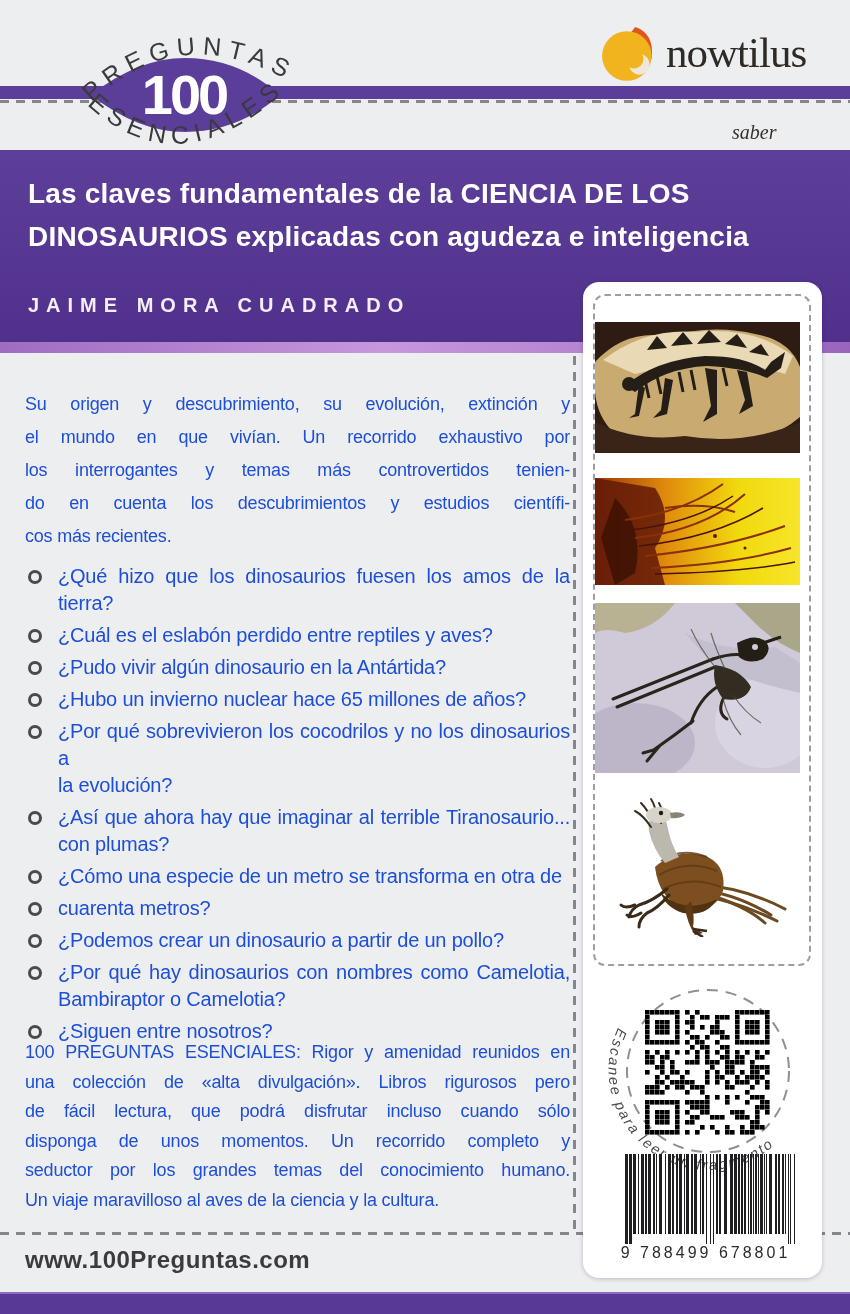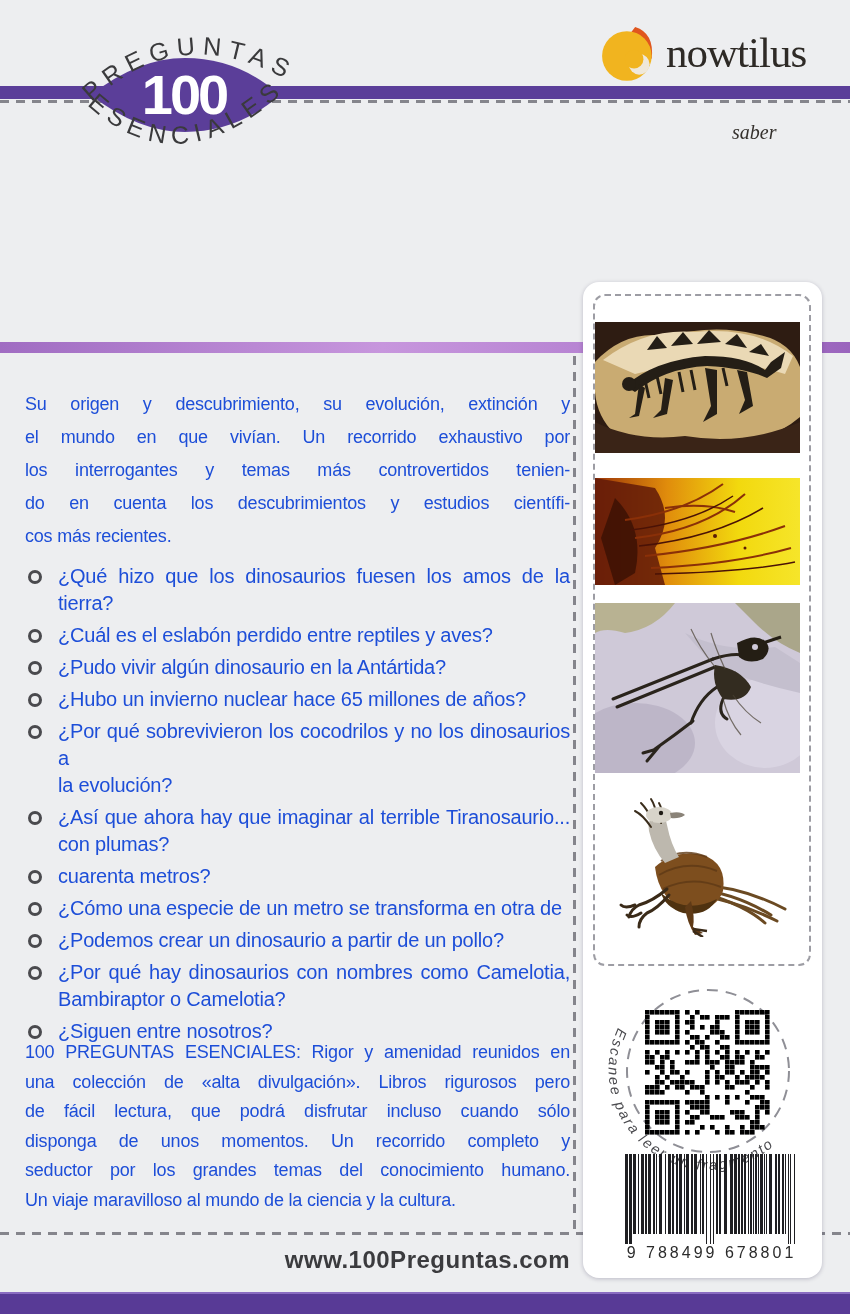--- a/index.html
+++ b/index.html
@@ -30,36 +30,36 @@
   
   .textcol{font-size:18px;letter-spacing:-.2px;color:#1d4ed8;}
   .jlines > div{text-align:justify;text-align-last:justify;}
   .jlines > div:last-child{text-align-last:left;}
   .intro{left:25px;top:388px;width:545px;line-height:33px;z-index:2;}
   .outro{left:25px;top:1038px;width:545px;line-height:29.5px;z-index:2;}
   .questions{left:25px;top:563px;width:545px;z-index:2;}
   .q-item{position:relative;padding-left:33px;margin-bottom:5px;font-size:20px;line-height:27px;}
   .q-bullet{position:absolute;left:3px;top:7px;width:8px;height:8px;border:3.5px solid #4a4a4e;
             border-radius:50%;background:transparent;}
-  .website{left:25px;top:1246px;width:545px;text-align:right;font-size:24px;font-weight:700;
+  .website{left:25px;top:1246px;width:545px;text-align:left;font-size:24px;font-weight:700;
            color:#3b3b3e;letter-spacing:.5px;z-index:2;}
 
   
   .dash-v{left:573px;top:356px;width:3px;height:878px;z-index:1;
           background:repeating-linear-gradient(180deg,#85858c 0 9px,transparent 9px 16px);}
   .dash-bottom{left:0;top:1232px;width:850px;}
 
   
   .card{left:583px;top:282px;width:239px;height:996px;background:#ffffff;border-radius:16px;
         box-shadow:0 1px 4px rgba(40,30,70,.25);z-index:3;}
   .card-dash{position:absolute;left:10px;top:12px;width:214px;height:668px;border:2px dashed #9d9da4;
              border-radius:12px;}
   .photo{position:absolute;left:12px;width:205px;}
   .qr-wrap{position:absolute;left:0;top:660px;width:239px;height:330px;}
-  .barcode-num{position:absolute;left:36px;top:962px;width:185px;text-align:center;font-size:16px;
+  .barcode-num{position:absolute;left:30px;top:962px;width:185px;text-align:center;font-size:16px;
                color:#2b2b2b;letter-spacing:3px;}
 
   
   .bottom-strip{left:0;top:1292px;width:850px;height:22px;background:#583a96;border-top:2px solid #8a6cc1;z-index:4;}
 </style>
 </head>
 <body>
 
 <div class="page">
 
@@ -85,20 +85,27 @@
     <svg width="62" height="62" viewBox="0 0 60 60" style="position:absolute;left:0;top:2px;">
       <path d="M34,3 Q53,9 50,34 Q44,20 28,11 Z" fill="#e0561e"></path>
       <circle cx="26" cy="31" r="24" fill="#f1b41f"></circle>
       <circle cx="38" cy="39" r="10" fill="#efe8da"></circle>
       <circle cx="33" cy="34" r="9" fill="#f1b41f"></circle>
     </svg>
     <div class="nowtilus-name">nowtilus</div>
     <div class="nowtilus-imprint">saber</div>
   </div>
 
+  <div class="abs band">
+    <div class="headline">
+        <div class="line">Las claves fundamentales de la CIENCIA DE LOS</div>
+        <div class="line">DINOSAURIOS explicadas con agudeza e inteligencia</div>
+      </div>
+    <div class="author">JAIME MORA CUADRADO</div>
+  </div>
   <div class="abs light-strip"></div>
 
   <div class="abs textcol intro jlines">
       <div class="line">Su origen y descubrimiento, su evolución, extinción y</div>
       <div class="line">el mundo en que vivían. Un recorrido exhaustivo por</div>
       <div class="line">los interrogantes y temas más controvertidos tenien-</div>
       <div class="line">do en cuenta los descubrimientos y estudios científi-</div>
       <div class="line">cos más recientes.</div>
     </div>
 
@@ -137,27 +144,27 @@
       <div class="q-item">
       <span class="q-bullet"></span>
       <div class="q-lines jlines">
           <div class="line">¿Así que ahora hay que imaginar al terrible Tiranosaurio...</div>
           <div class="line">con plumas?</div>
         </div>
     </div>
       <div class="q-item">
       <span class="q-bullet"></span>
       <div class="q-lines jlines">
+          <div class="line">¿Cómo una especie de un metro se transforma en otra de</div>
+        </div>
+    </div>
+      <div class="q-item">
+      <span class="q-bullet"></span>
+      <div class="q-lines jlines">
           <div class="line">cuarenta metros?</div>
-        </div>
-    </div>
-      <div class="q-item">
-      <span class="q-bullet"></span>
-      <div class="q-lines jlines">
-          <div class="line">¿Cómo una especie de un metro se transforma en otra de</div>
         </div>
     </div>
       <div class="q-item">
       <span class="q-bullet"></span>
       <div class="q-lines jlines">
           <div class="line">¿Podemos crear un dinosaurio a partir de un pollo?</div>
         </div>
     </div>
       <div class="q-item">
       <span class="q-bullet"></span>
@@ -173,21 +180,21 @@
         </div>
     </div>
     </div>
 
   <div class="abs textcol outro jlines">
       <div class="line">100 PREGUNTAS ESENCIALES: Rigor y amenidad reunidos en</div>
       <div class="line">una colección de «alta divulgación». Libros rigurosos pero</div>
       <div class="line">de fácil lectura, que podrá disfrutar incluso cuando sólo</div>
       <div class="line">disponga de unos momentos. Un recorrido completo y</div>
       <div class="line">seductor por los grandes temas del conocimiento humano.</div>
-      <div class="line">Un viaje maravilloso al mundo de la ciencia y la cultura.</div>
+      <div class="line">Un viaje maravilloso al aves de la ciencia y la cultura.</div>
     </div>
 
   <div class="abs website">www.100Preguntas.com</div>
 
   <div class="abs dash-v"></div>
   <div class="abs dash-h dash-bottom"></div>
 
   <div class="abs card">
     <div class="card-dash"></div>
 

